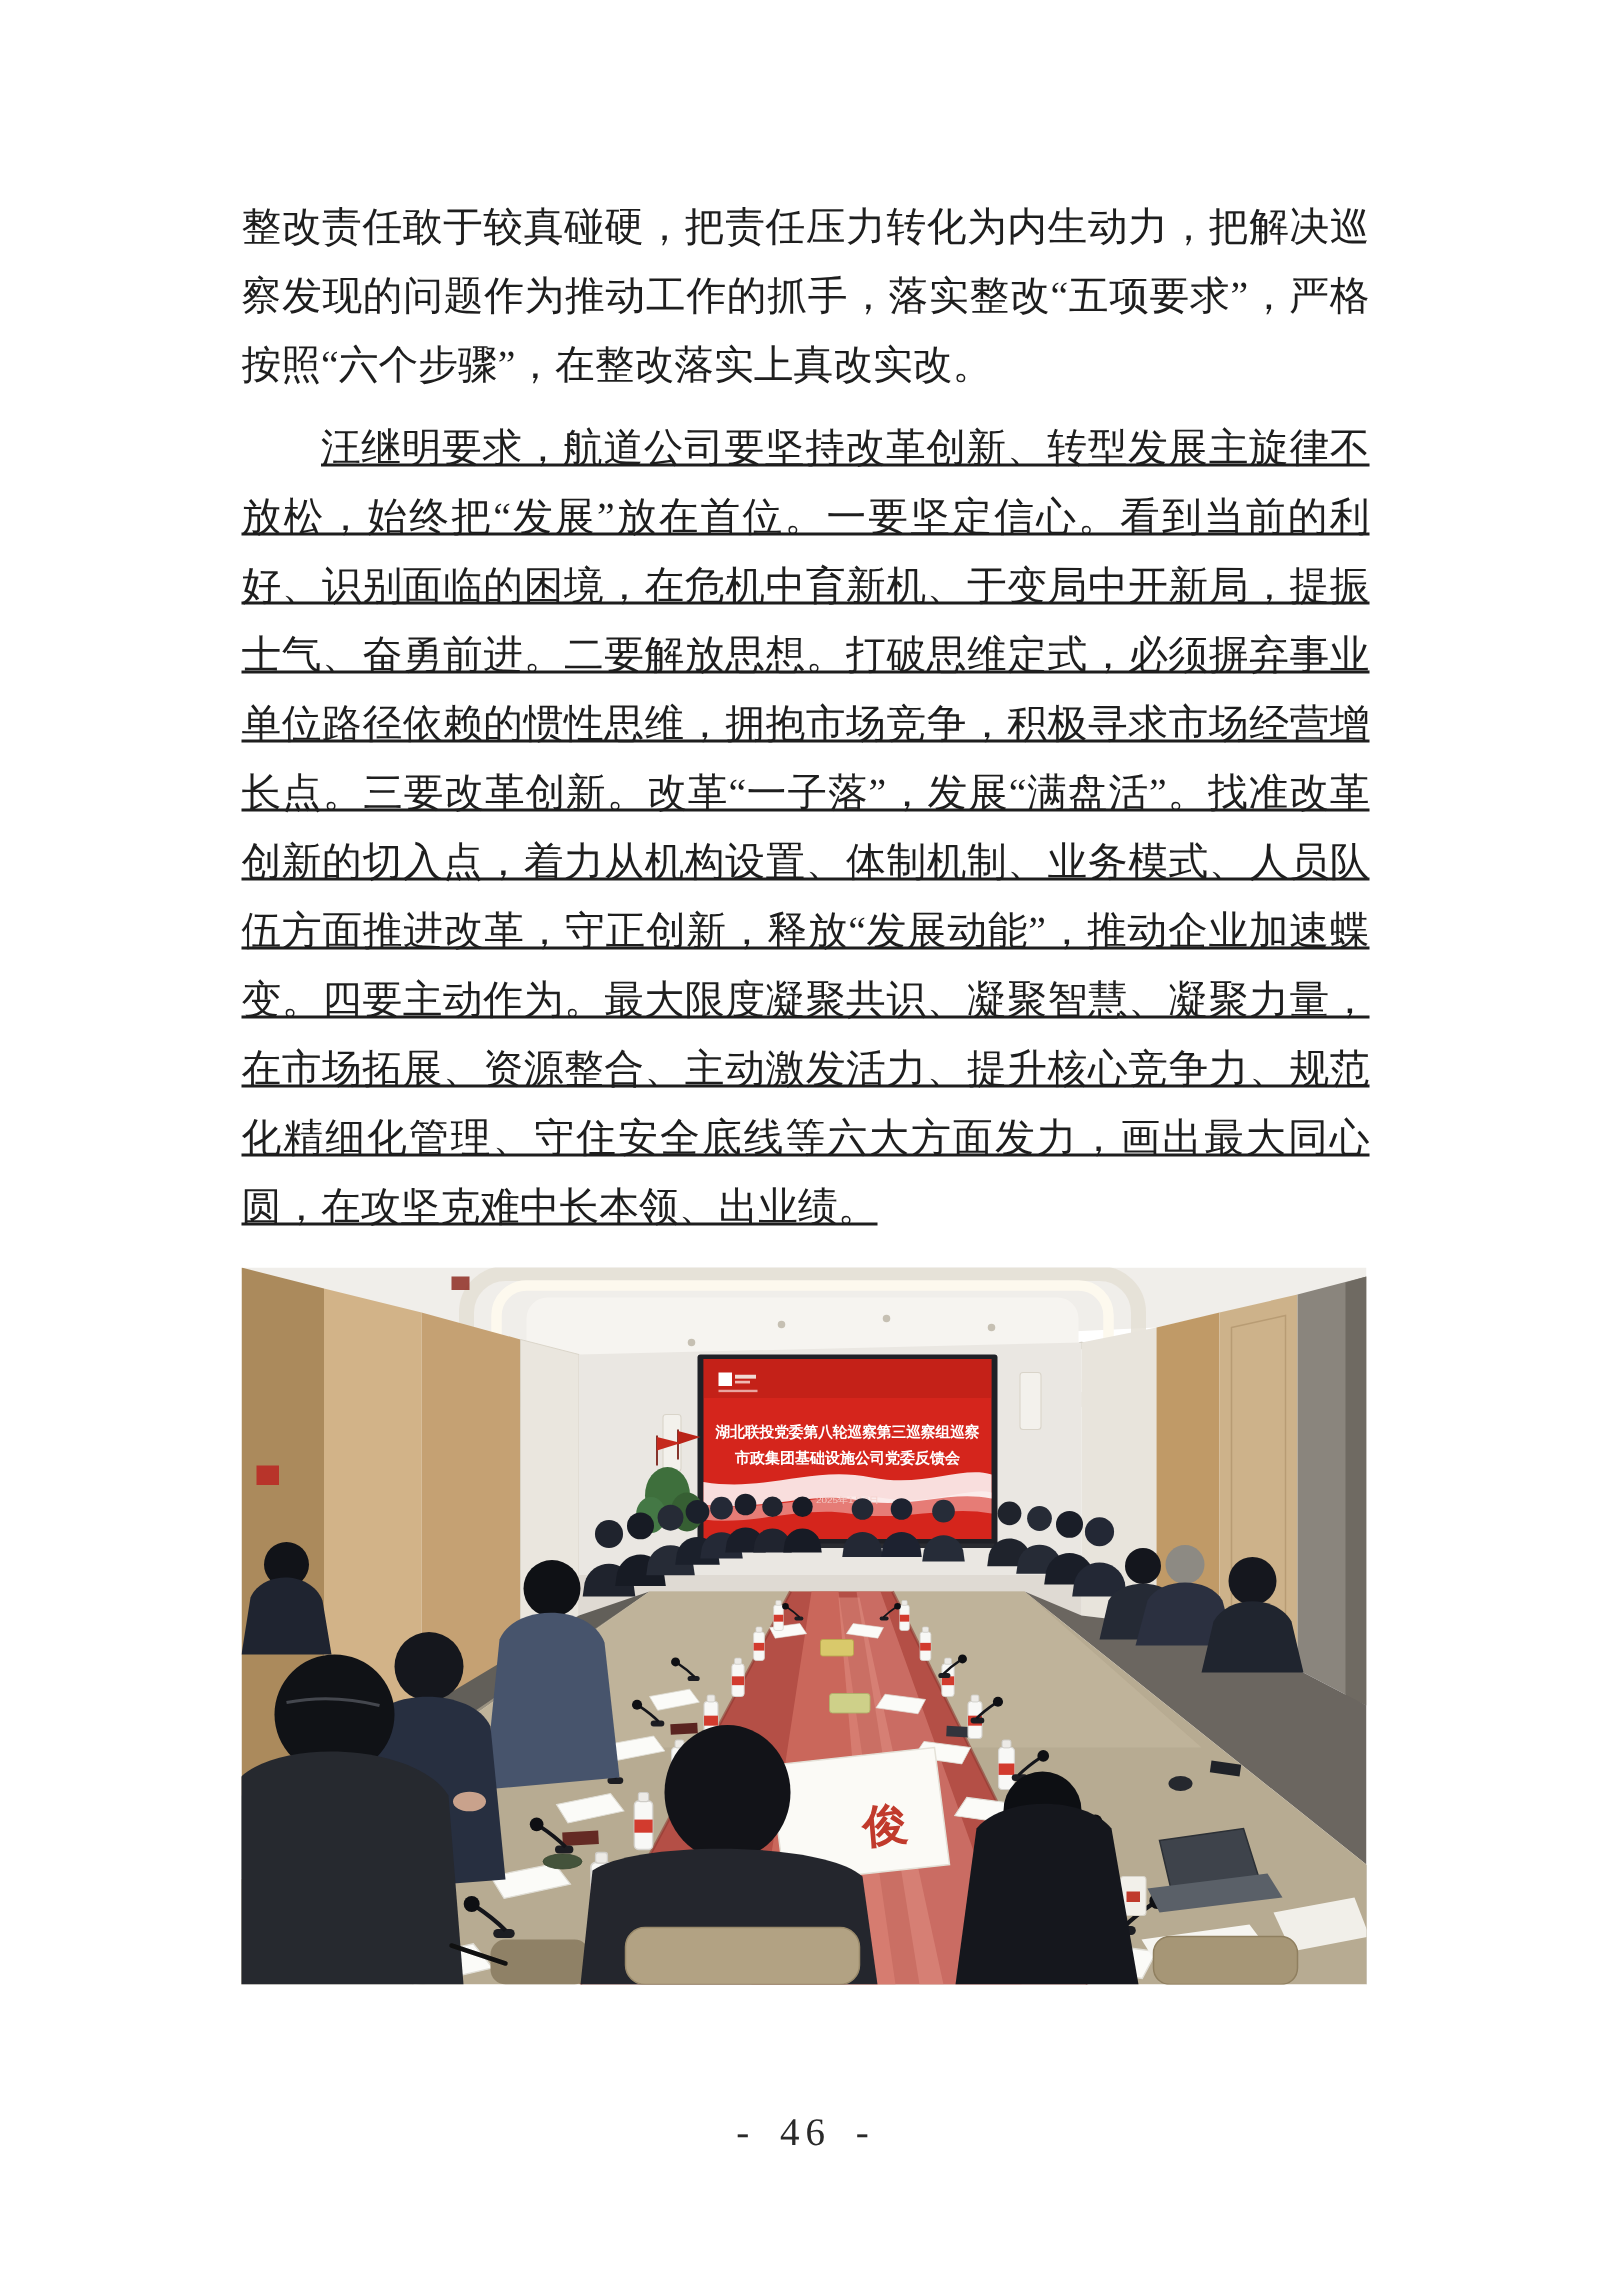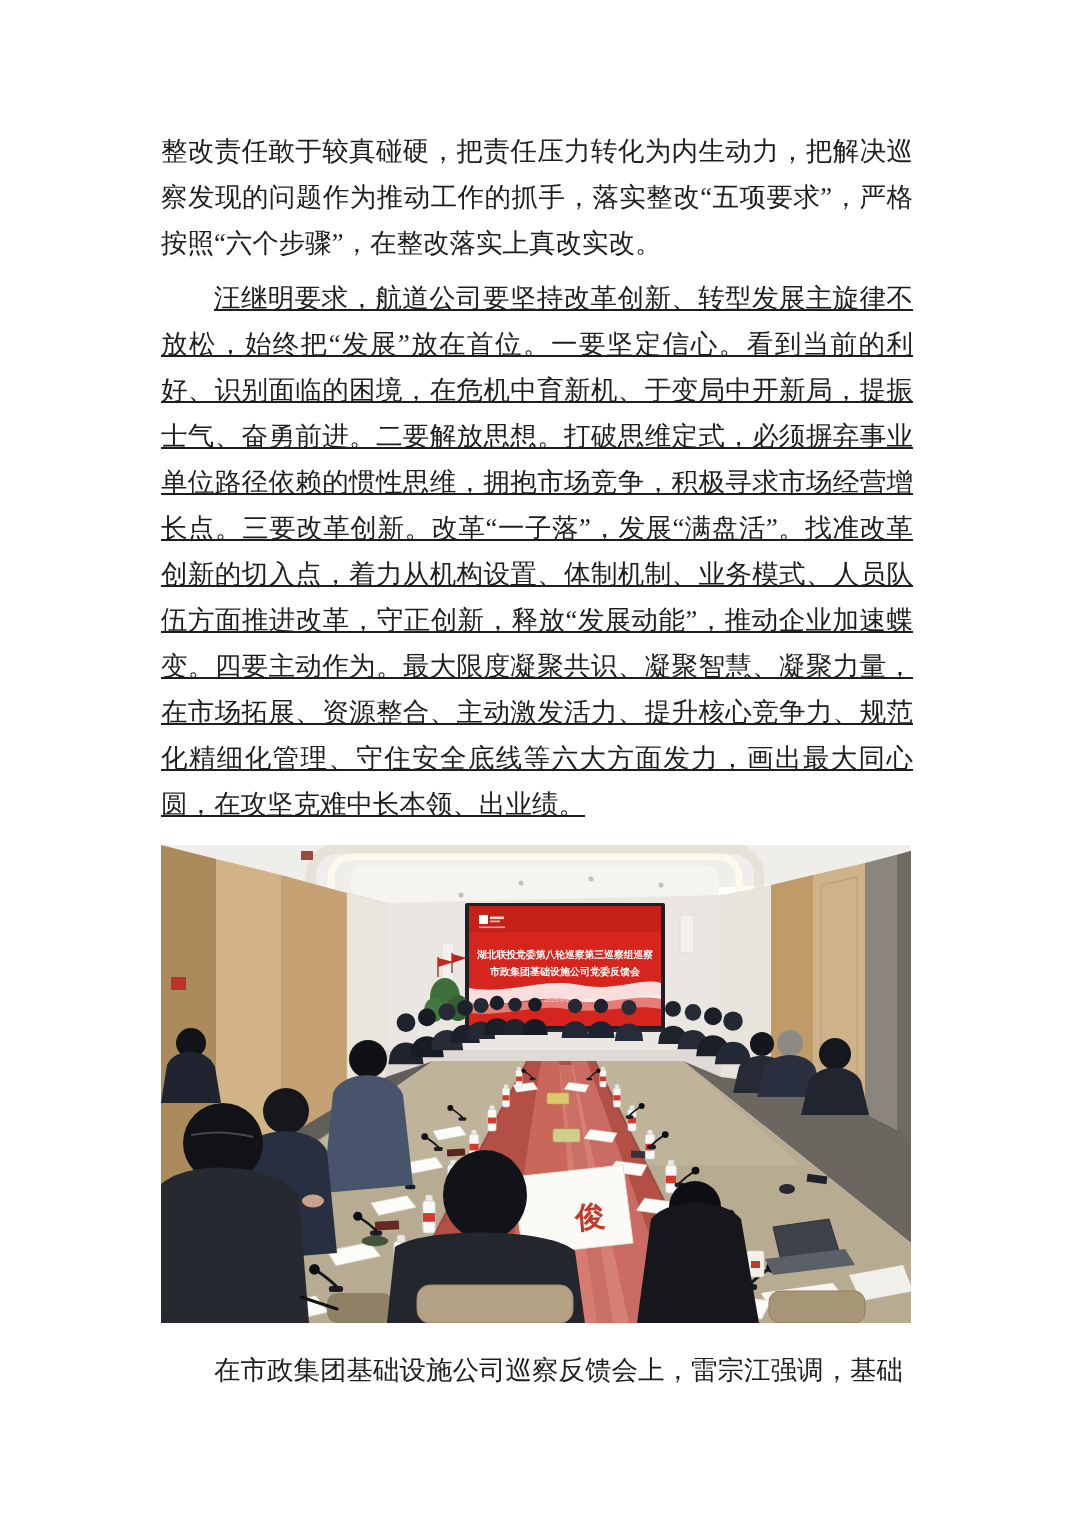--- a/index.html
+++ b/index.html
@@ -282,16 +282,16 @@
         </g>
         <rect x="256" y="440" width="156" height="38" rx="13" fill="#b2a283" stroke="#9a8a6b" stroke-width="1"></rect>
         <g>
           <circle cx="534" cy="362" r="26" fill="#0d0f13"></circle>
           <path d="M490,374 C508,352 562,352 580,374 L598,478 L476,478 Z" fill="#15171d"></path>
         </g>
         <rect x="608" y="446" width="96" height="32" rx="11" fill="#a69676" stroke="#8f7f5f" stroke-width="1"></rect>
       </svg>
     </figure>
 
-    <p class="para indent after-photo">在市政集团基础设施公司巡察反馈会上，雷宗江强调，基础</p>
   </div>
 
+  <div class="page-number">- 46 -</div>
 </div>
 
 </body></html>

